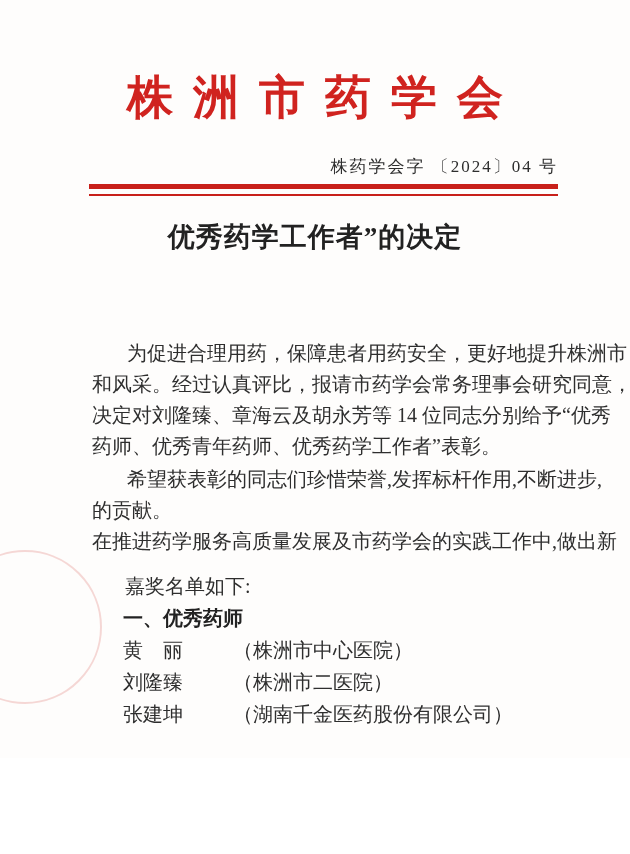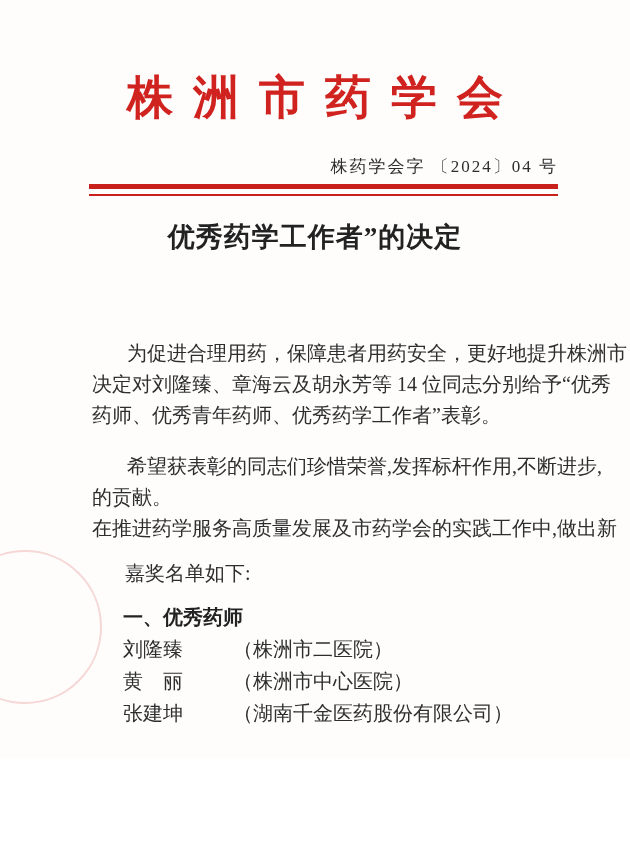--- a/index.html
+++ b/index.html
@@ -57,25 +57,25 @@
 
   .content {
     position: absolute;
     top: 326px; left: 92px; width: 468px;
     font-size: 20px;
     line-height: 31px;
     color: #2e2e2e;
   }
   .line { white-space: nowrap; }
   .para-1 { margin-top: 12px; }
-  .para-2 { margin-top: 20px; }
+  .para-2 { margin-top: 2px; }
   .list-intro { margin-top: 14px; text-indent: 33px; }
   .indent { text-indent: 35px; }
   .section-heading {
-    margin-top: 13px;
+    margin-top: 1px;
     padding-left: 31px;
     font-weight: bold;
     color: #222222;
   }
   .awardee-row {
     display: flex;
     padding-left: 31px;
     margin-top: 1px;
   }
   .awardee-name { width: 110px; flex: 0 0 110px; }
@@ -107,41 +107,42 @@
 
   <div class="doc-title">
     <div class="line">优秀药学工作者”的决定</div>
   </div>
 
   <div class="content">
 
 
     <div class="para-1">
       <div class="line indent">为促进合理用药，保障患者用药安全，更好地提升株洲市</div>
+      <div class="line">和风采。经过认真评比，报请市药学会常务理事会研究同意，</div>
       <div class="line">决定对刘隆臻、章海云及胡永芳等 14 位同志分别给予“优秀</div>
       <div class="line">药师、优秀青年药师、优秀药学工作者”表彰。</div>
     </div>
 
     <div class="para-2">
       <div class="line indent">希望获表彰的同志们珍惜荣誉,发挥标杆作用,不断进步,</div>
       <div class="line">的贡献。</div>
       <div class="line">在推进药学服务高质量发展及市药学会的实践工作中,做出新</div>
     </div>
 
     <div class="line list-intro">嘉奖名单如下:</div>
 
     <div class="line section-heading">一、优秀药师</div>
 
     <div class="awardee-row">
+      <span class="awardee-name">黄　丽</span>
+      <span class="awardee-org">（株洲市中心医院）</span>
+    </div>
+    <div class="awardee-row">
       <span class="awardee-name">刘隆臻</span>
       <span class="awardee-org">（株洲市二医院）</span>
-    </div>
-    <div class="awardee-row">
-      <span class="awardee-name">黄　丽</span>
-      <span class="awardee-org">（株洲市中心医院）</span>
     </div>
     <div class="awardee-row">
       <span class="awardee-name">张建坤</span>
       <span class="awardee-org">（湖南千金医药股份有限公司）</span>
     </div>
 
   </div>
 
   <div class="seal-bleed"></div>
 

